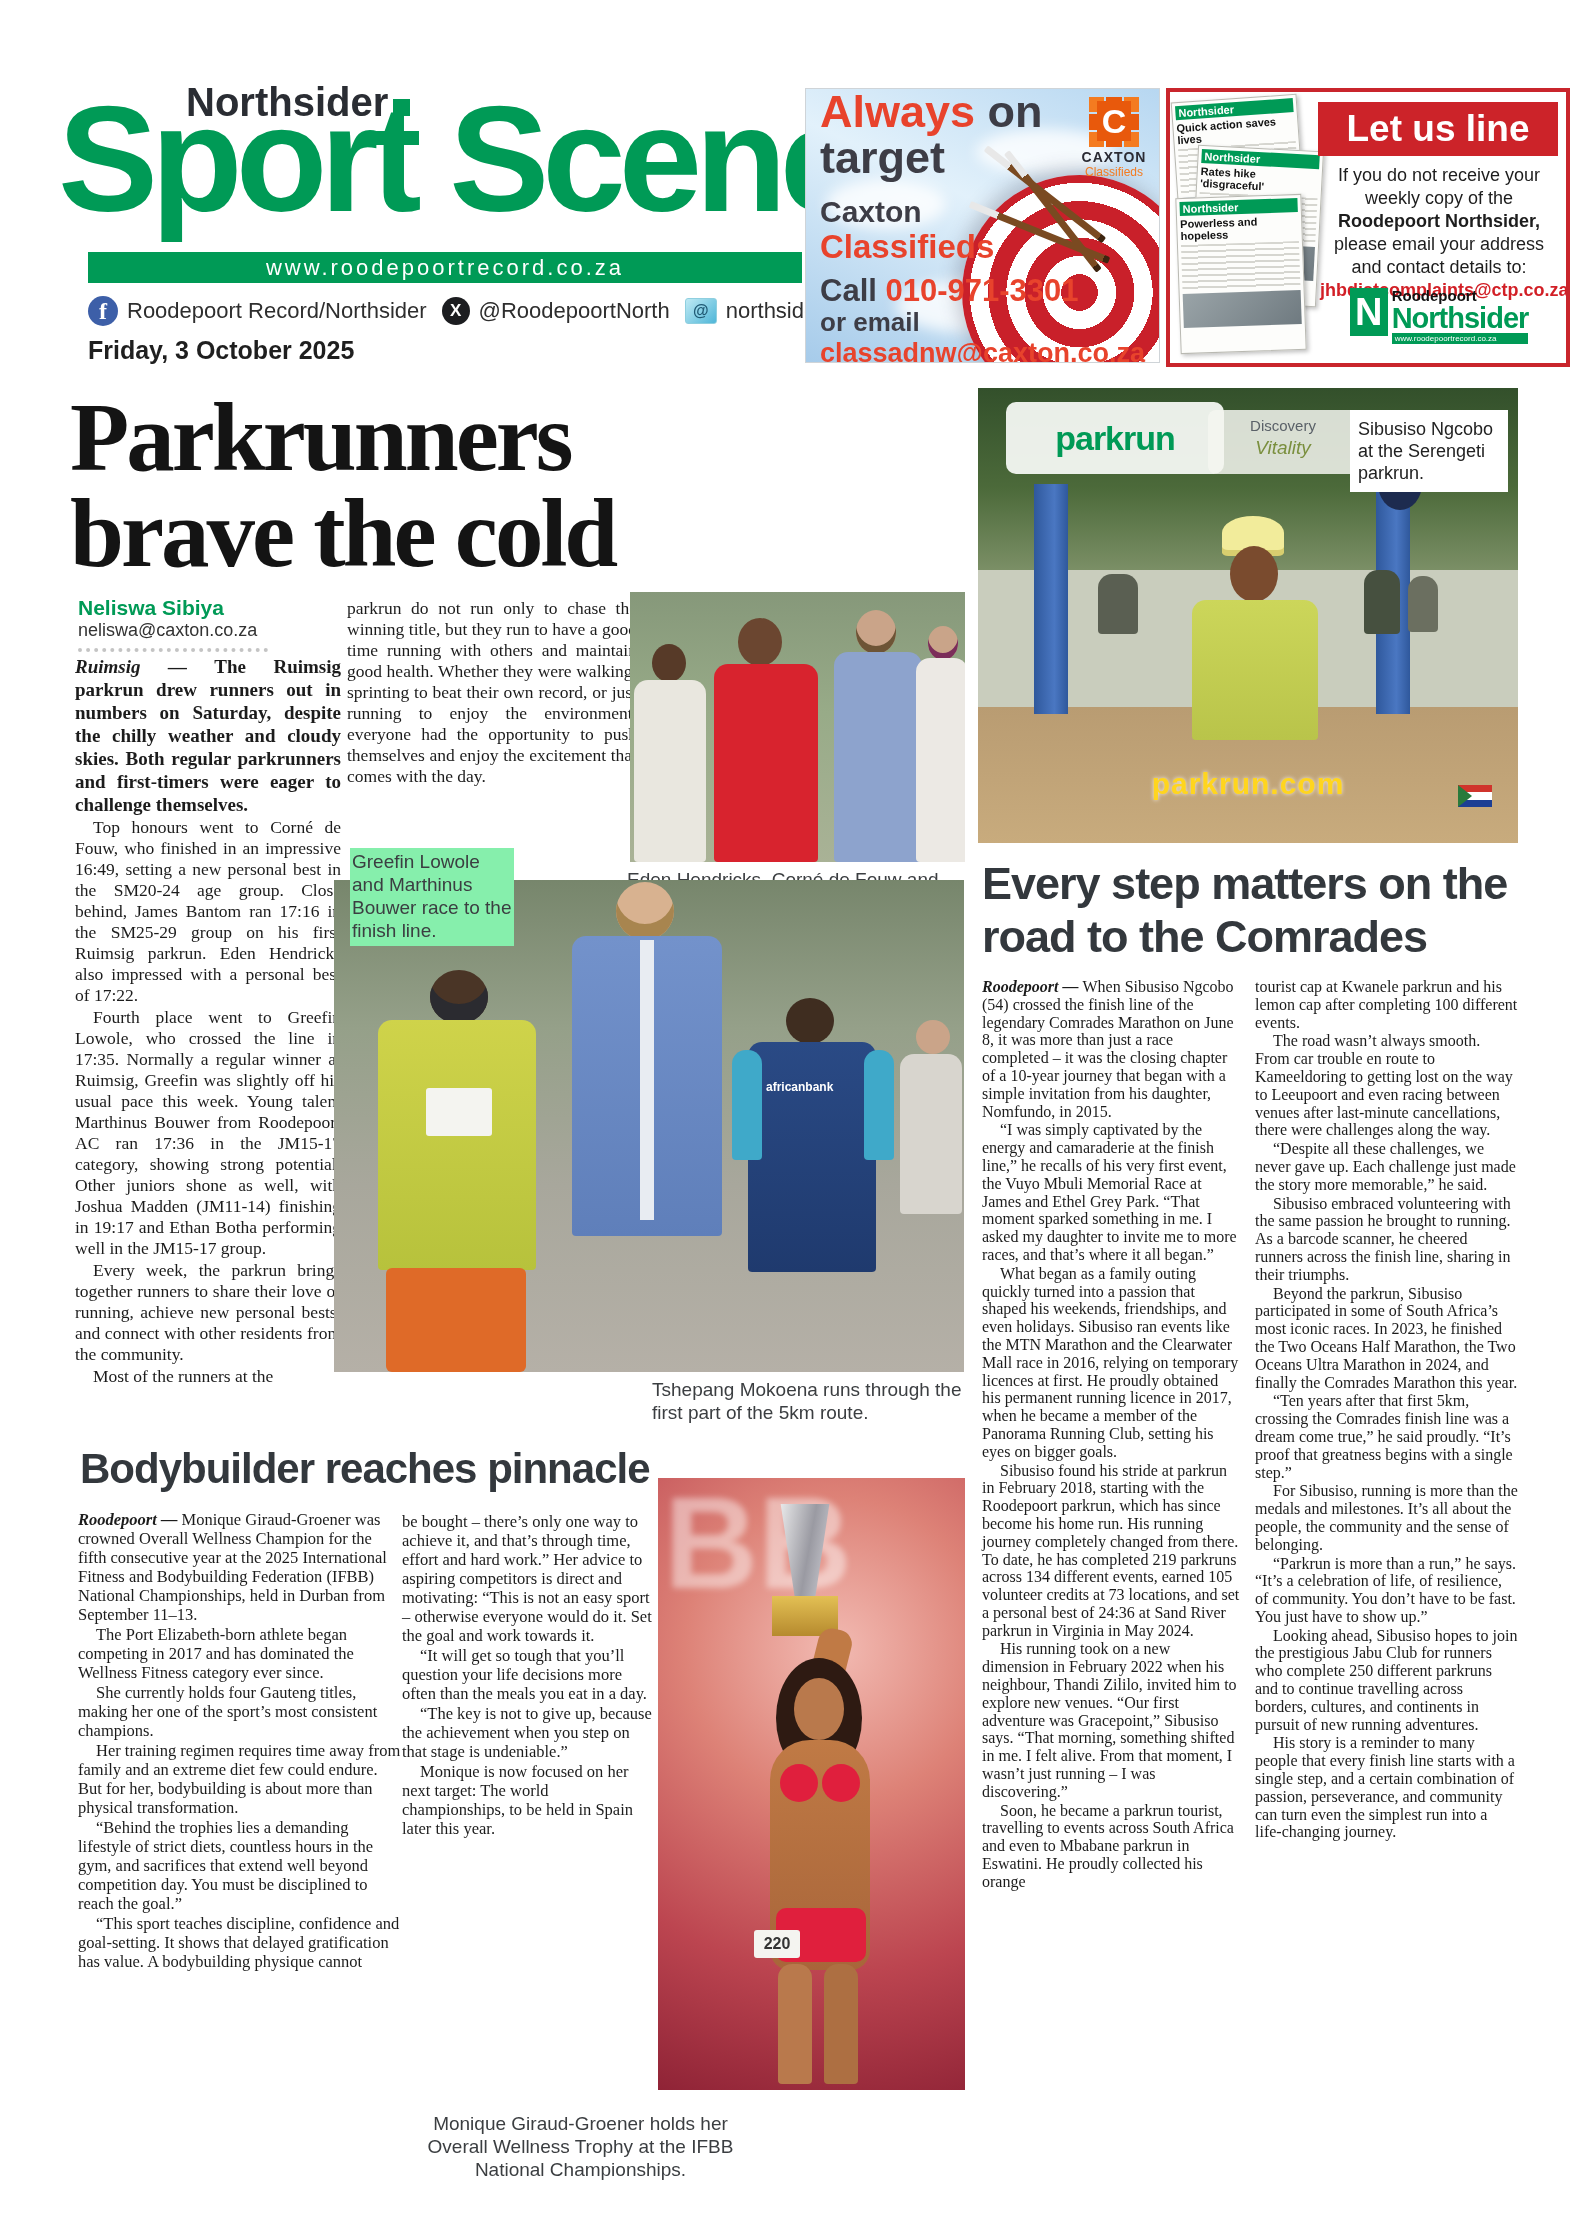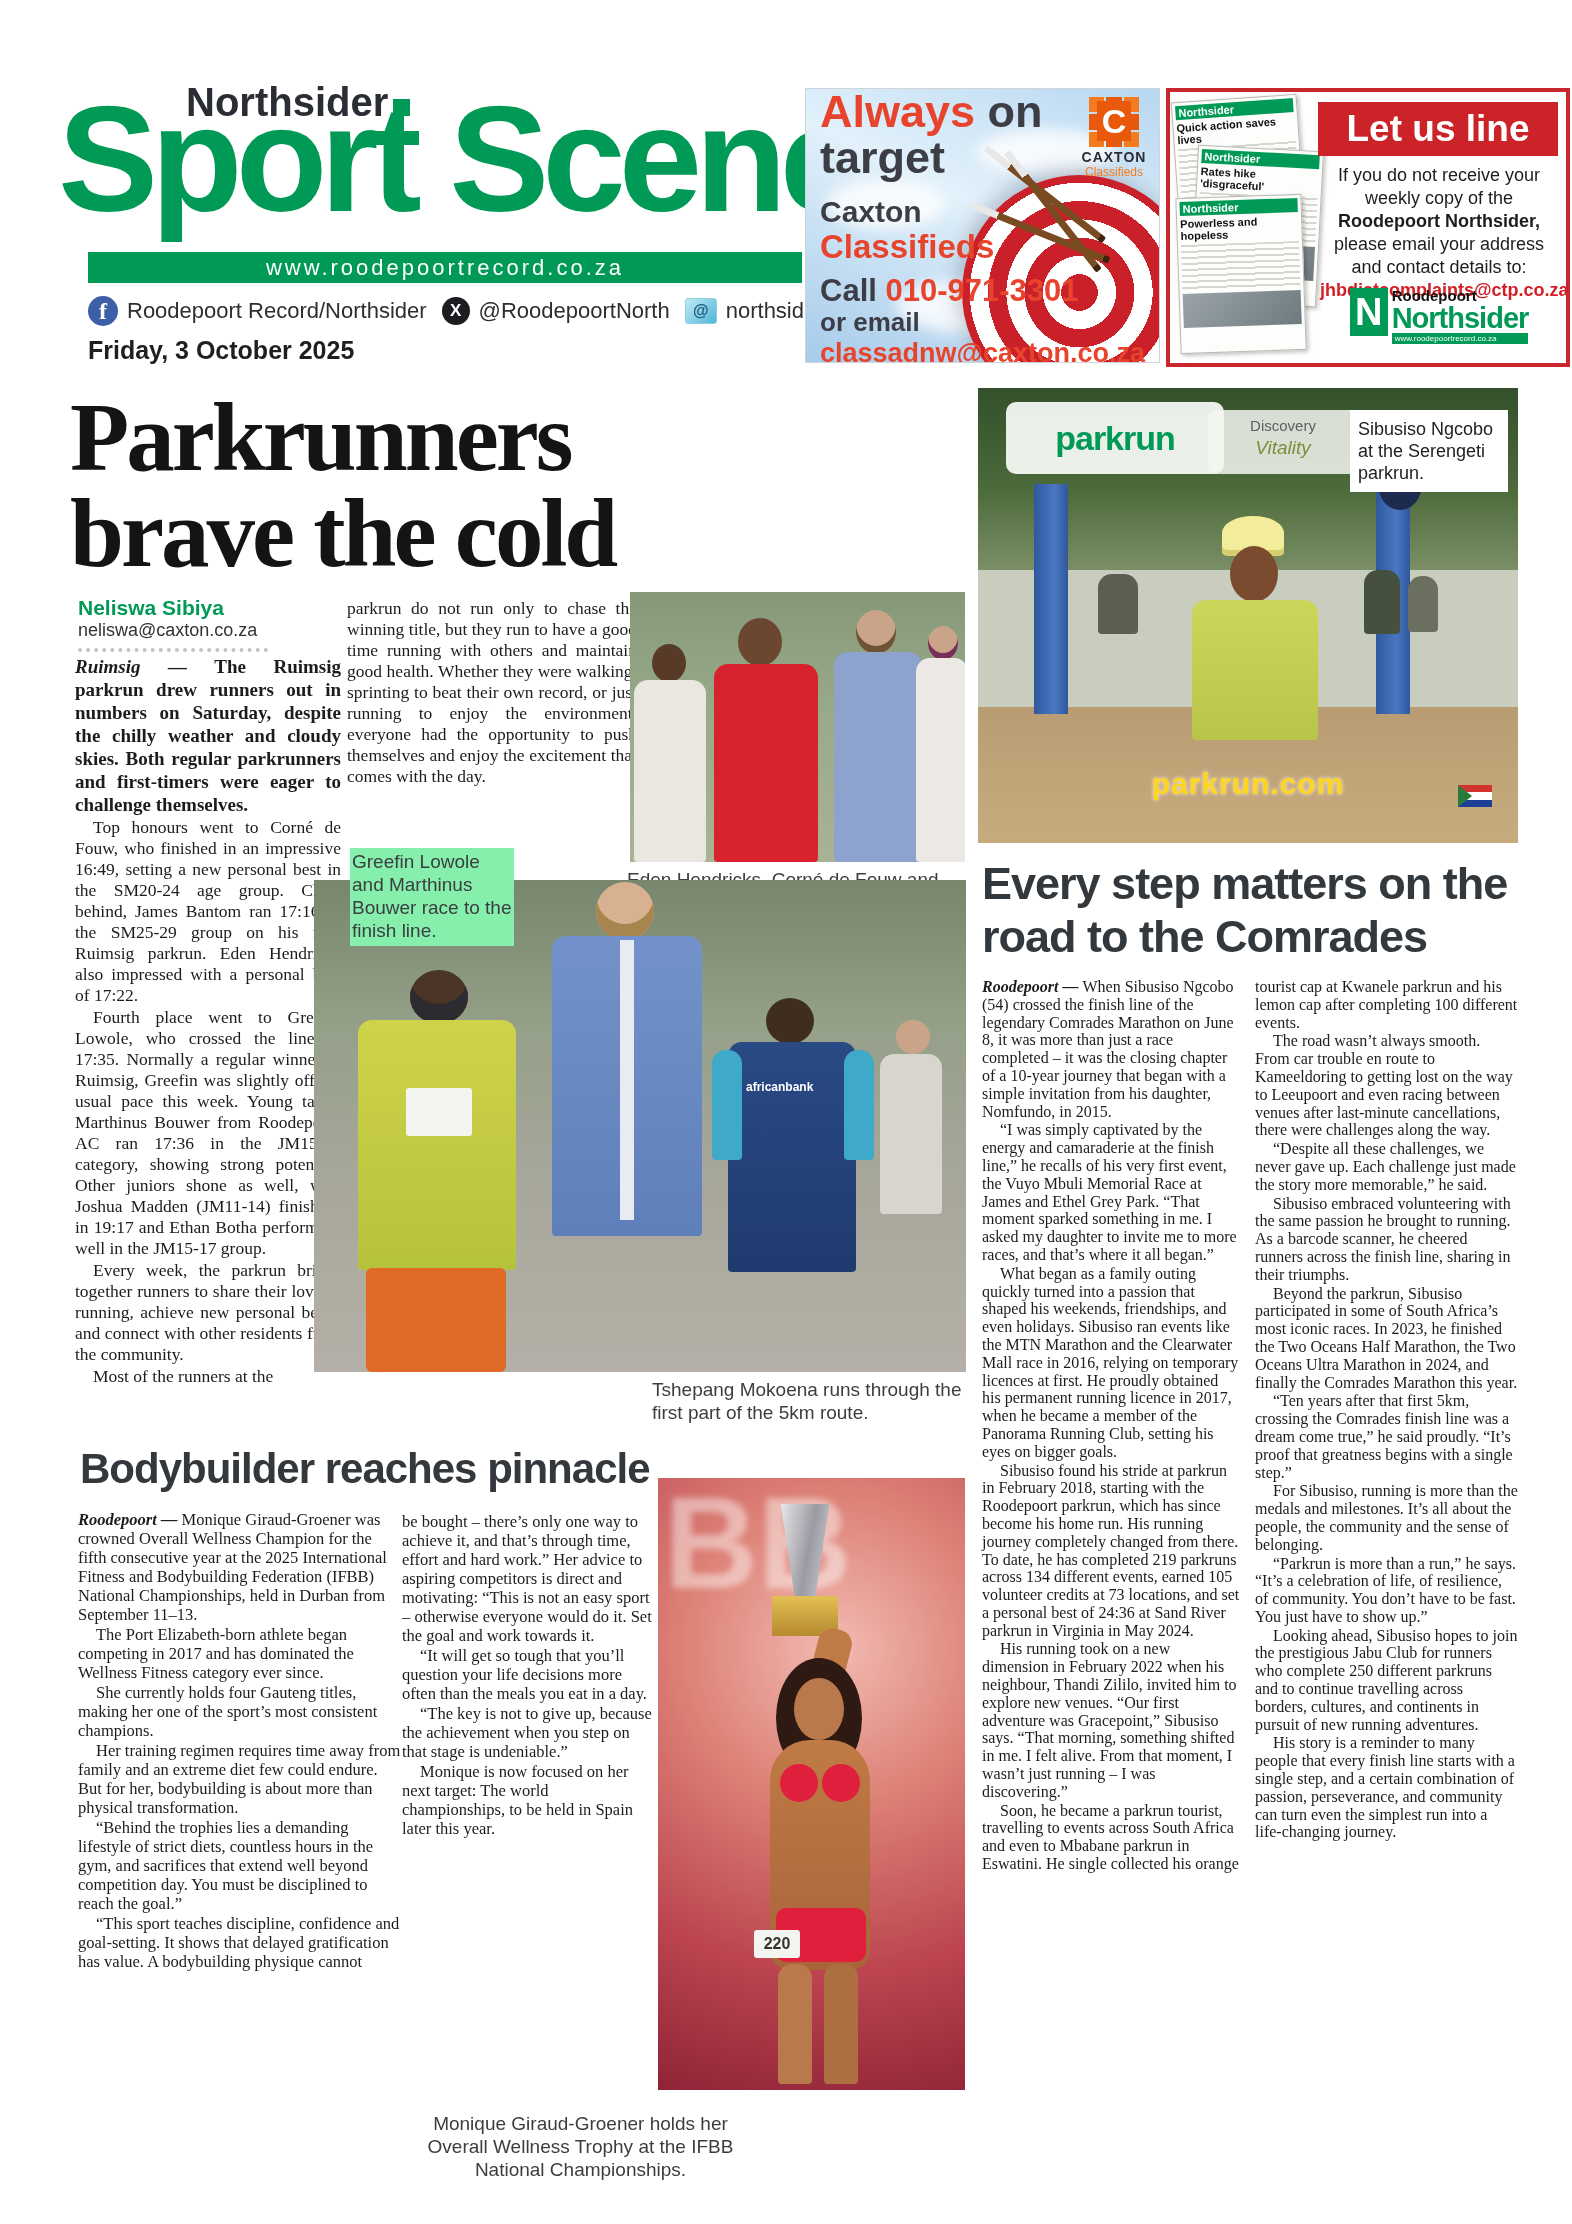--- a/index.html
+++ b/index.html
@@ -99,22 +99,22 @@
   .cap-left{left:350px;top:848px;width:160px;background:#86efac;z-index:6;padding:2px 2px 4px 2px;}
   .cap-topphoto{left:627px;top:868px;width:338px;}
   .cap-bottom{left:652px;top:1378px;width:314px;}
 
   
   .photo{overflow:hidden;}
   .ph-top{left:630px;top:592px;width:335px;height:270px;
       background:linear-gradient(180deg,#86987a 0%,#98ab88 45%,#a9b296 100%);}
   .fig-head{position:absolute;border-radius:50%;}
   .fig-body{position:absolute;border-radius:14px 14px 4px 4px;}
-  .ph-big{left:314px;top:880px;width:630px;height:492px;z-index:1;
-      background:linear-gradient(180deg,#77866c 0%,#95a089 30%,#a8a79c 62%,#b5b0a7 100%);padding-left:22px;}
+  .ph-big{left:334px;top:880px;width:630px;height:492px;z-index:1;
+      background:linear-gradient(180deg,#77866c 0%,#95a089 30%,#a8a79c 62%,#b5b0a7 100%);}
   .bib{position:absolute;background:#f4f4f0;border-radius:3px;font-family:"Liberation Sans",sans-serif;
       font-weight:bold;color:#333;text-align:center;}
   .ph-sib{left:978px;top:388px;width:540px;height:455px;background:#c9cdbd;}
   .sib-trees{position:absolute;left:0;top:0;right:0;height:40%;
       background:linear-gradient(180deg,#33502b 0%,#4c6a3a 55%,#7b8f66 100%);}
   .sib-ground{position:absolute;left:0;bottom:0;right:0;height:30%;
       background:linear-gradient(180deg,#b99c72 0%,#c8ab7d 100%);}
   .sib-banner{position:absolute;left:28px;top:14px;width:218px;height:72px;background:rgba(250,252,248,.92);
       border-radius:10px;color:#009a56;font-family:"Liberation Sans",sans-serif;font-weight:bold;
       font-size:34px;text-align:center;line-height:72px;letter-spacing:-1px;}
@@ -321,21 +321,21 @@
   </div>
 
   <div class="abs hl-com">Every step matters on the road to the Comrades</div>
 
   <div class="abs com-c1 bodycol">
     <p><span class="loc">Roodepoort — </span><span>When Sibusiso Ngcobo (54) crossed the finish line of the legendary Comrades Marathon on June 8, it was more than just a race completed – it was the closing chapter of a 10-year journey that began with a simple invitation from his daughter, Nomfundo, in 2015.</span></p>
     <p class="ind">“I was simply captivated by the energy and camaraderie at the finish line,” he recalls of his very first event, the Vuyo Mbuli Memorial Race at James and Ethel Grey Park. “That moment sparked something in me. I asked my daughter to invite me to more races, and that’s where it all began.”</p>
     <p class="ind">What began as a family outing quickly turned into a passion that shaped his weekends, friendships, and even holidays. Sibusiso ran events like the MTN Marathon and the Clearwater Mall race in 2016, relying on temporary licences at first. He proudly obtained his permanent running licence in 2017, when he became a member of the Panorama Running Club, setting his eyes on bigger goals.</p>
     <p class="ind">Sibusiso found his stride at parkrun in February 2018, starting with the Roodepoort parkrun, which has since become his home run. His running journey completely changed from there. To date, he has completed 219 parkruns across 134 different events, earned 105 volunteer credits at 73 locations, and set a personal best of 24:36 at Sand River parkrun in Virginia in May 2024.</p>
     <p class="ind">His running took on a new dimension in February 2022 when his neighbour, Thandi Zililo, invited him to explore new venues. “Our first adventure was Gracepoint,” Sibusiso says. “That morning, something shifted in me. I felt alive. From that moment, I wasn’t just running – I was discovering.”</p>
-    <p class="ind">Soon, he became a parkrun tourist, travelling to events across South Africa and even to Mbabane parkrun in Eswatini. He single collected his orange</p>
+    <p class="ind">Soon, he became a parkrun tourist, travelling to events across South Africa and even to Mbabane parkrun in Eswatini. He proudly collected his orange</p>
   </div>
 
   <div class="abs com-c2 bodycol">
     <p>tourist cap at Kwanele parkrun and his lemon cap after completing 100 different events.</p>
     <p class="ind">The road wasn’t always smooth. From car trouble en route to Kameeldoring to getting lost on the way to Leeupoort and even racing between venues after last-minute cancellations, there were challenges along the way.</p>
     <p class="ind">“Despite all these challenges, we never gave up. Each challenge just made the story more memorable,” he said.</p>
     <p class="ind">Sibusiso embraced volunteering with the same passion he brought to running. As a barcode scanner, he cheered runners across the finish line, sharing in their triumphs.</p>
     <p class="ind">Beyond the parkrun, Sibusiso participated in some of South Africa’s most iconic races. In 2023, he finished the Two Oceans Half Marathon, the Two Oceans Ultra Marathon in 2024, and finally the Comrades Marathon this year.</p>
     <p class="ind">“Ten years after that first 5km, crossing the Comrades finish line was a dream come true,” he said proudly. “It’s proof that greatness begins with a single step.”</p>
     <p class="ind">For Sibusiso, running is more than the medals and milestones. It’s all about the people, the community and the sense of belonging.</p>

